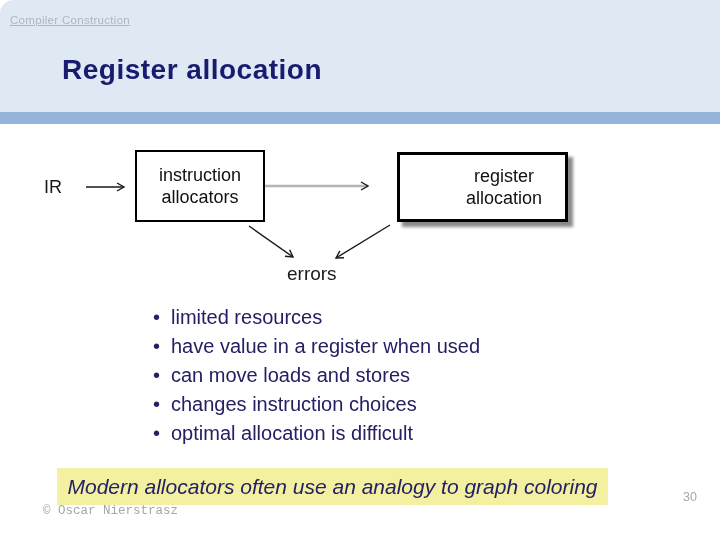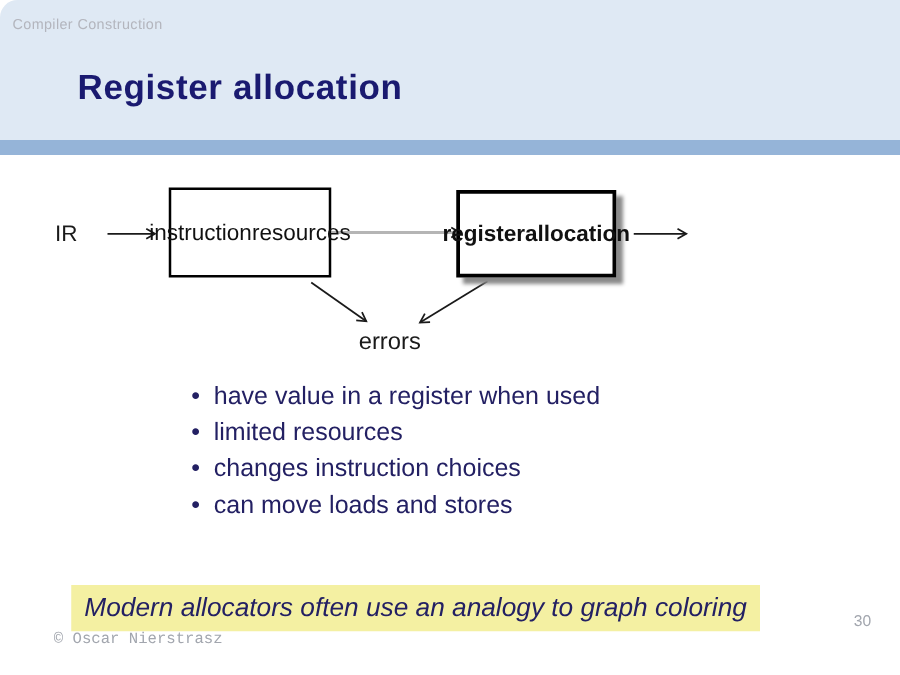--- a/index.html
+++ b/index.html
@@ -24,20 +24,21 @@
     width: 720px; height: 112px;
     background: var(--header-bg, #dfe9f4);
     border-top-left-radius: 14px;
   }
   .kicker {
     position: absolute;
     left: 10px; top: 14px;
     font-size: 11.5px;
     letter-spacing: 0.3px;
     color: var(--muted-header-text, #b3b5bd);
+    text-decoration: underline;
   }
   .title {
     position: absolute;
     left: 46px; top: 38px;
     margin: 16px;
     font-size: 28px;
     font-weight: bold;
     letter-spacing: 0.5px;
     color: var(--title-text, #1a1a70);
   }
@@ -62,38 +63,39 @@
     position: absolute;
     color: #1a1a1a;
     font-size: 18px;
     white-space: nowrap;
   }
   .dg-box {
     position: absolute;
     background: #ffffff;
     border: 2px solid #000000;
     display: flex;
-    flex-direction: row;
+    flex-direction: column;
     align-items: center;
     justify-content: center;
     text-align: center;
     font-size: 18px;
     line-height: 1.25;
     color: #111111;
   }
   .dg-box.box1 {
     left: 135px; top: 150px;
     width: 126px; height: 68px;
   }
   .dg-box.box2 {
-    left: 365px; top: 152px;
+    left: 397px; top: 152px;
     width: 122px; height: 64px;
     border-width: 3px;
-    font-weight: bold;
+    font-weight: normal;
     box-shadow: 5px 5px 3px #8a8a8a;
+    padding-left: 43px;
   }
   .lbl-ir { left: 44px; top: 177px; }
   .lbl-machine { left: 558px; top: 177px; font-size: 19px; }
   .lbl-errors { left: 287px; top: 263px; font-size: 19px; }
 
   
   .bullets {
     position: absolute;
     left: 153px; top: 303px;
     margin: 0; padding: 0;
@@ -163,36 +165,37 @@
       <line x1="265" y1="186" x2="368" y2="186" stroke="#b5b5b5" stroke-width="2.4" marker-end="url(#arrow-open)"></line>
       <line x1="507" y1="187" x2="549" y2="187" stroke="#1a1a1a" stroke-width="1.4" marker-end="url(#arrow-open)"></line>
       <line x1="249" y1="226" x2="293" y2="257" stroke="#1a1a1a" stroke-width="1.4" marker-end="url(#arrow-open)"></line>
       <line x1="390" y1="225" x2="336" y2="258" stroke="#1a1a1a" stroke-width="1.4" marker-end="url(#arrow-open)"></line>
     </svg>
 
     <span class="dg-label lbl-ir">IR</span>
 
     <div class="dg-box box1">
       <span>instruction</span>
-      <span>resources</span>
+      <span>allocators</span>
     </div>
 
     <div class="dg-box box2">
       <span>register</span>
       <span>allocation</span>
     </div>
 
     <span class="dg-label lbl-errors">errors</span>
   </div>
 
   <ul class="bullets">
+    <li>limited resources</li>
     <li>have value in a register when used</li>
-    <li>limited resources</li>
+    <li>can move loads and stores</li>
     <li>changes instruction choices</li>
-    <li>can move loads and stores</li>
+    <li>optimal allocation is difficult</li>
   </ul>
 
   <div class="callout">Modern allocators often use an analogy to graph coloring</div>
 
   <div class="copyright">© Oscar Nierstrasz</div>
   <div class="page-number">30</div>
 
 </div>
 
 </body></html>

